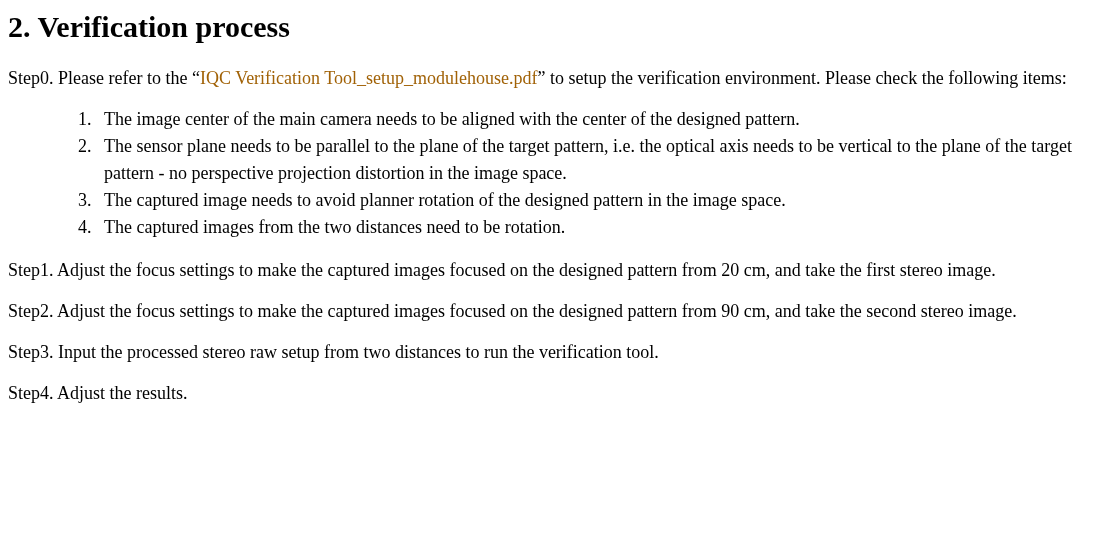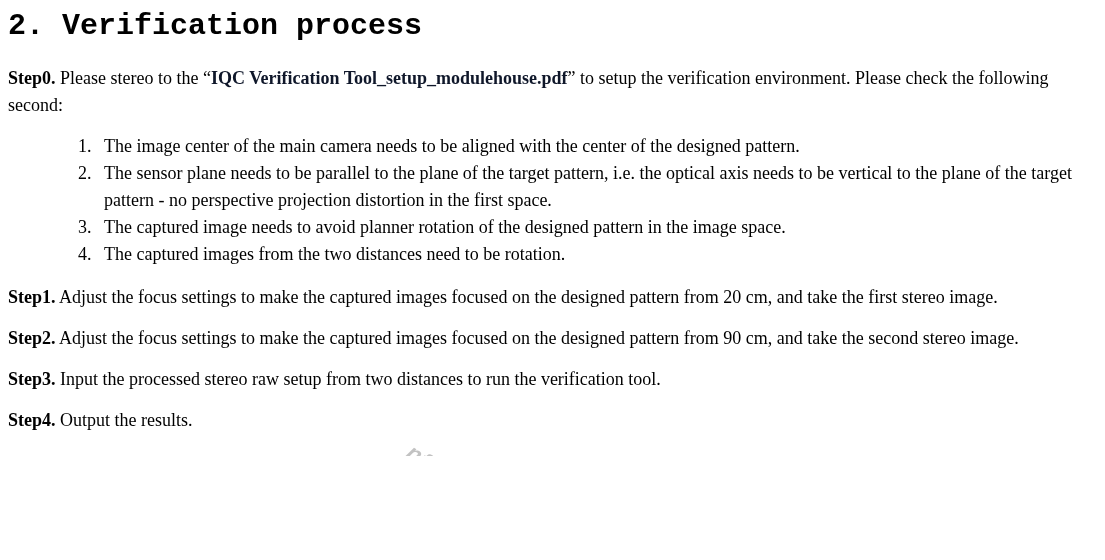--- a/index.html
+++ b/index.html
@@ -11,32 +11,30 @@
       width: 1105px;
       box-sizing: border-box;
       position: relative;
       font-size: 18px;
       line-height: 1.5;
     }
     h2.section-heading {
       font-size: 30px;
       font-weight: bold;
       margin: 0 0 16px 0;
-      font-family: Liberation Mono, monospace;
     }
     p.step-para {
       margin: 0 0 14px 0;
     }
     .step-label {
-      font-weight: bold;
+      font-weight: normal;
     }
     a.doc-link {
-      color: #0f172a;
+      color: #a16207;
       text-decoration: none;
-      font-weight: bold;
     }
     ol.check-list {
       margin: 0 0 16px 0;
       padding-left: 88px;
     }
     ol.check-list li {
       padding-left: 8px;
       margin: 0;
     }
     .watermark {
@@ -54,39 +52,39 @@
       pointer-events: none;
       user-select: none;
     }
   </style>
 </head>
 <body>
 
 <h2 class="section-heading">2. Verification process</h2>
 
 <p class="step-para">
-  <span class="step-label">Step0.</span><span> Please stereo to the “</span><a class="doc-link">IQC Verification Tool_setup_modulehouse.pdf</a><span>” to setup the verification environment. Please check the following second:</span>
+  <span class="step-label">Step0.</span><span> Please refer to the “</span><a class="doc-link">IQC Verification Tool_setup_modulehouse.pdf</a><span>” to setup the verification environment. Please check the following items:</span>
 </p>
 
 <ol class="check-list">
   <li>The image center of the main camera needs to be aligned with the center of the designed pattern.</li>
-  <li>The sensor plane needs to be parallel to the plane of the target pattern, i.e. the optical axis needs to be vertical to the plane of the target pattern - no perspective projection distortion in the first space.</li>
+  <li>The sensor plane needs to be parallel to the plane of the target pattern, i.e. the optical axis needs to be vertical to the plane of the target pattern - no perspective projection distortion in the image space.</li>
   <li>The captured image needs to avoid planner rotation of the designed pattern in the image space.</li>
   <li>The captured images from the two distances need to be rotation.</li>
 </ol>
 
 <p class="step-para">
   <span class="step-label">Step1.</span><span> Adjust the focus settings to make the captured images focused on the designed pattern from 20 cm, and take the first stereo image.</span>
 </p>
 
 <p class="step-para">
   <span class="step-label">Step2.</span><span> Adjust the focus settings to make the captured images focused on the designed pattern from 90 cm, and take the second stereo image.</span>
 </p>
 
 <p class="step-para">
   <span class="step-label">Step3.</span><span> Input the processed stereo raw setup from two distances to run the verification tool.</span>
 </p>
 
 <p class="step-para">
-  <span class="step-label">Step4.</span><span> Output the results.</span>
+  <span class="step-label">Step4.</span><span> Adjust the results.</span>
 </p>
 
 <div class="watermark">nfidential</div>
 
 </body></html>

